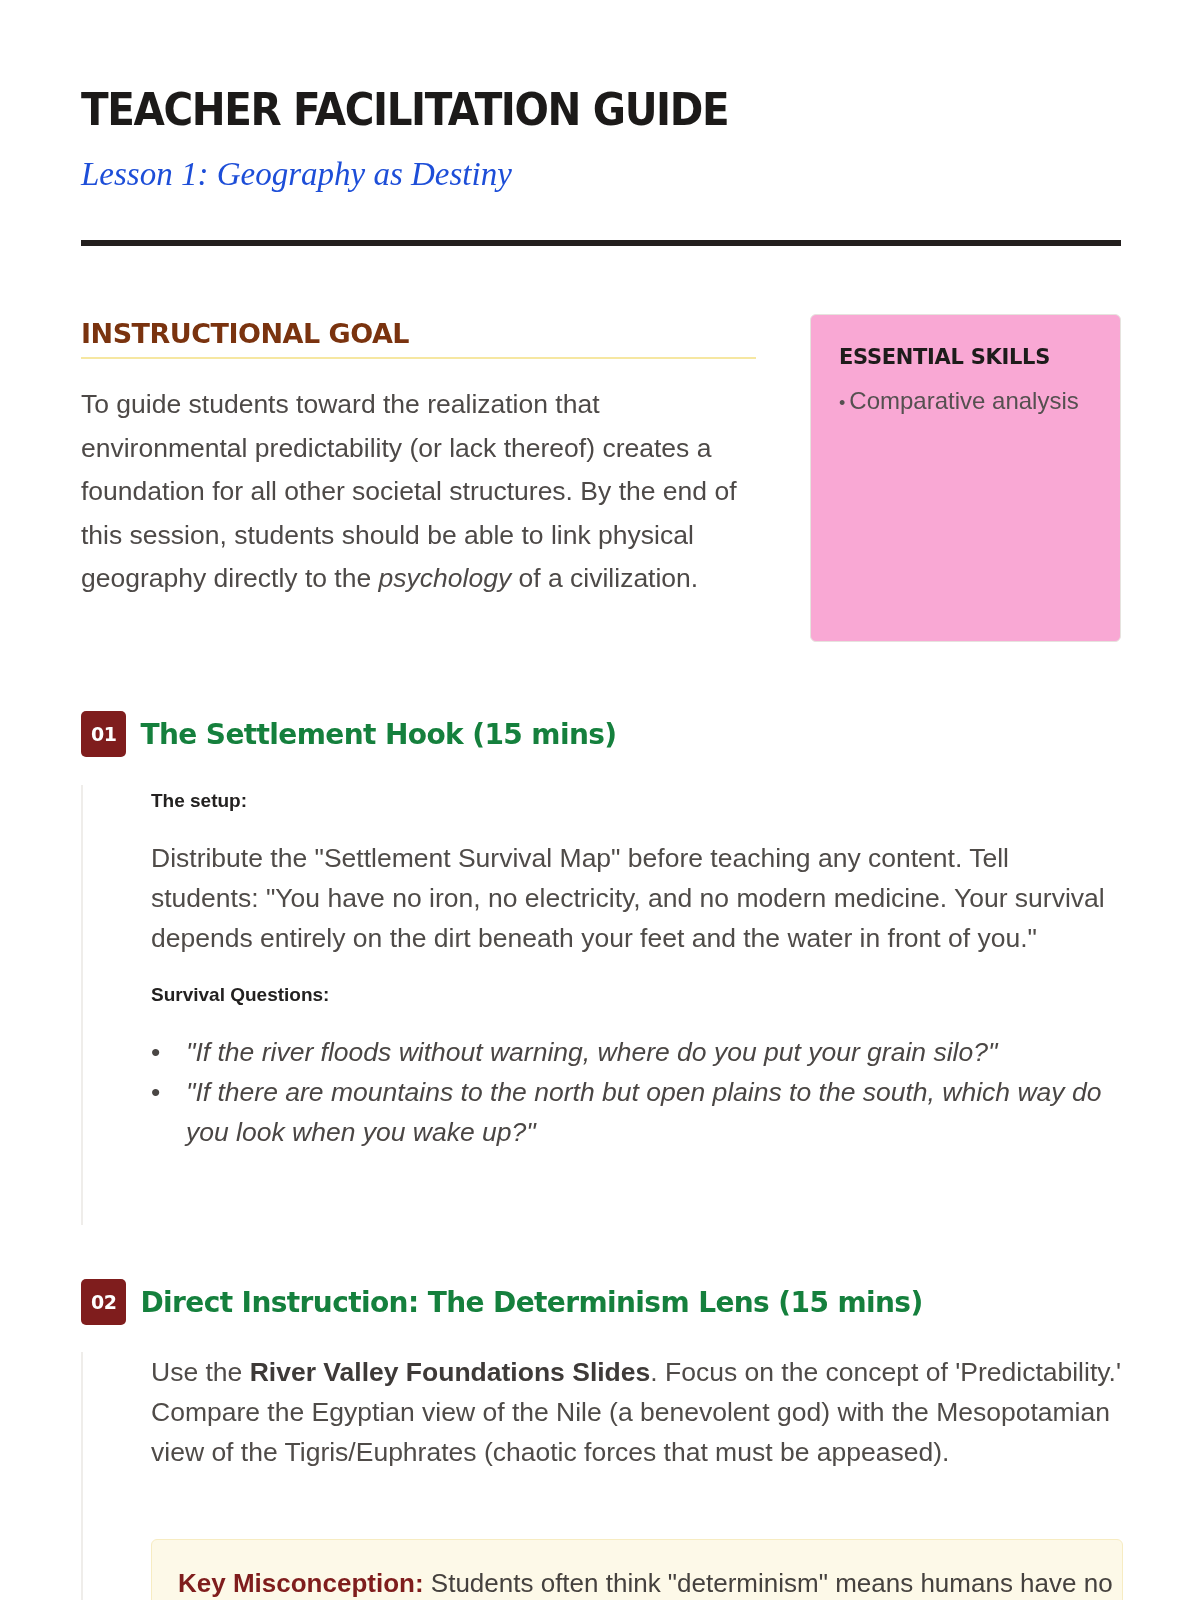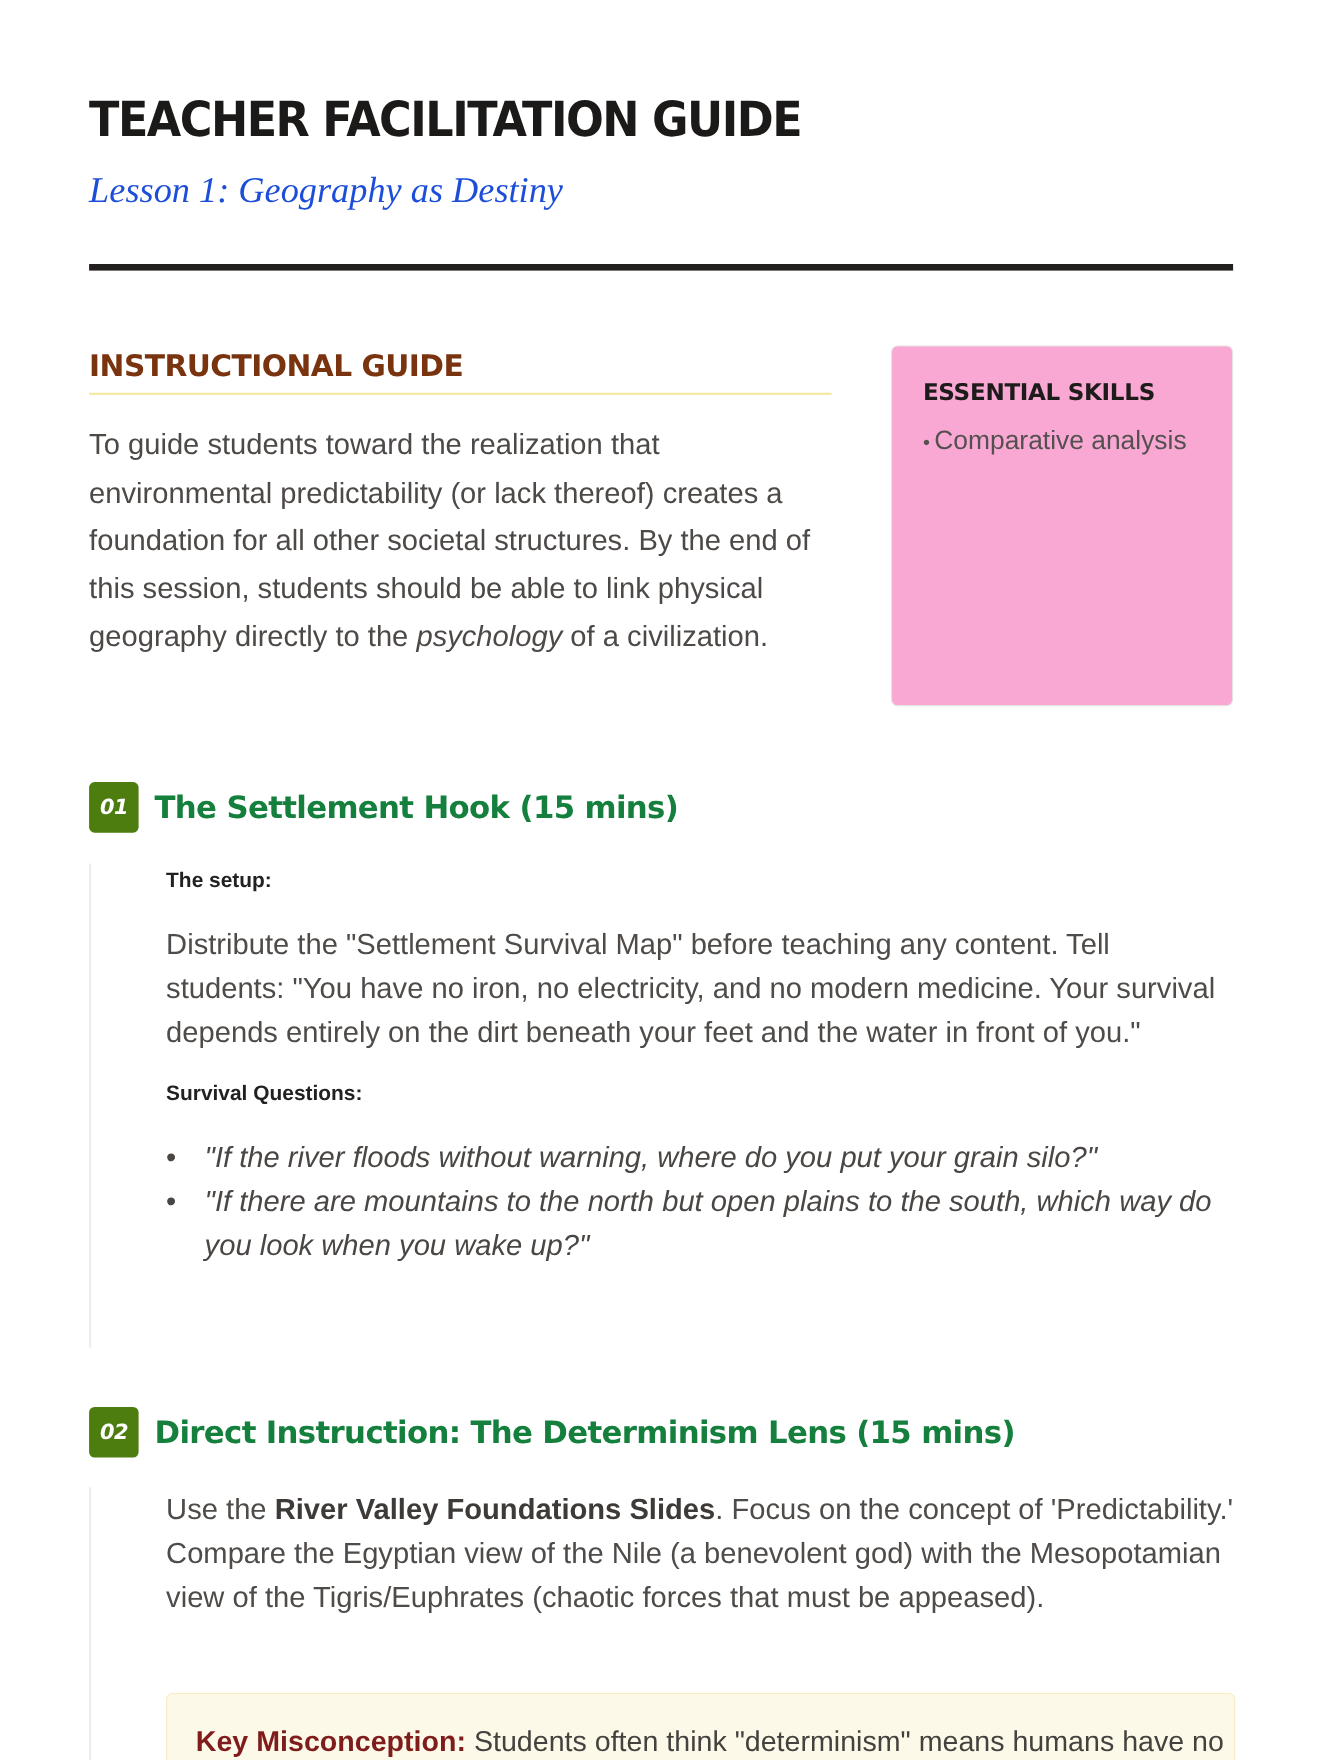--- a/index.html
+++ b/index.html
@@ -14,21 +14,21 @@
   .goal-heading { position: absolute; top: 318px; left: 0; width: 675px; font-family: "DejaVu Sans", sans-serif; font-weight: bold; font-size: 27px; color: #7a330f; padding-bottom: 8px; border-bottom: 2px solid #f6e7a1; letter-spacing: -0.5px; }
   .goal-text { position: absolute; top: 383px; left: 0; width: 665px; font-size: 26.5px; line-height: 43.5px; color: #4d4947; }
   .goal-text em { font-style: italic; }
 
   .skills-box { position: absolute; top: 314px; left: 729px; width: 311px; height: 328px; background: #f9a8d4; border: 1.5px solid #e6e3de; border-radius: 6px; padding: 30px 28px; }
   .skills-title { font-family: "DejaVu Sans", sans-serif; font-weight: bold; font-size: 21px; color: #1e1c1b; letter-spacing: -0.3px; margin-bottom: 12px; }
   .skill-item { font-size: 24px; line-height: 40px; color: #555050; white-space: nowrap; }
   .skill-item .bullet { font-size: 18px; margin-right: 4px; }
 
   .step-header { position: absolute; left: 0; display: flex; align-items: center; }
-  .step-badge { background: #4d7c0f; color: #fff; font-family: "DejaVu Sans", sans-serif; font-weight: bold; font-size: 19px; border-radius: 5px; height: 46px; display: flex; align-items: center; justify-content: center; padding: 0 10px; letter-spacing: -0.5px; font-style: italic; }
+  .step-badge { background: #7f1d1d; color: #fff; font-family: "DejaVu Sans", sans-serif; font-weight: bold; font-size: 19px; border-radius: 5px; height: 46px; display: flex; align-items: center; justify-content: center; padding: 0 10px; letter-spacing: -0.5px; }
   .step-title { font-family: "DejaVu Sans", sans-serif; font-weight: bold; font-size: 28px; color: #15803d; margin-left: 14px; letter-spacing: -0.6px; white-space: nowrap; }
 
   .step-body { position: absolute; left: 0; border-left: 2px solid #efedea; padding-left: 68px; width: 1040px; }
   .label { font-weight: bold; font-size: 19px; color: #232120; }
   .para { font-size: 26.5px; line-height: 40px; color: #4f4b48; }
   .para b { color: #3e3a38; }
   .q-list { list-style: none; }
   .q-list li { position: relative; padding-left: 35px; font-style: italic; font-size: 26.5px; line-height: 40px; color: #4a4644; }
   .q-list li .dot { position: absolute; left: 0; top: 0; font-style: normal; }
 
@@ -37,21 +37,21 @@
 </style>
 </head>
 <body>
 
 <div class="page">
 
   <h1 class="title">TEACHER FACILITATION GUIDE</h1>
   <div class="subtitle">Lesson 1: Geography as Destiny</div>
   <div class="title-rule"></div>
 
-  <h2 class="goal-heading">INSTRUCTIONAL GUIDE</h2>
+  <h2 class="goal-heading">INSTRUCTIONAL GOAL</h2>
   <p class="goal-text"><span>To guide students toward the realization that environmental predictability (or lack thereof) creates a foundation for all other societal structures. By the end of this session, students should be able to link physical geography directly to the </span><em>psychology</em><span> of a civilization.</span></p>
 
   <aside class="skills-box">
     <div class="skills-title">ESSENTIAL SKILLS</div>
     <div class="skill-item"><span class="bullet">•</span><span>Comparative analysis</span></div>
   </aside>
 
   <div class="step-header" style="top:711px;">
     <div class="step-badge">01</div>
     <div class="step-title" style="margin-left:14px;">The Settlement Hook (15 mins)</div>

